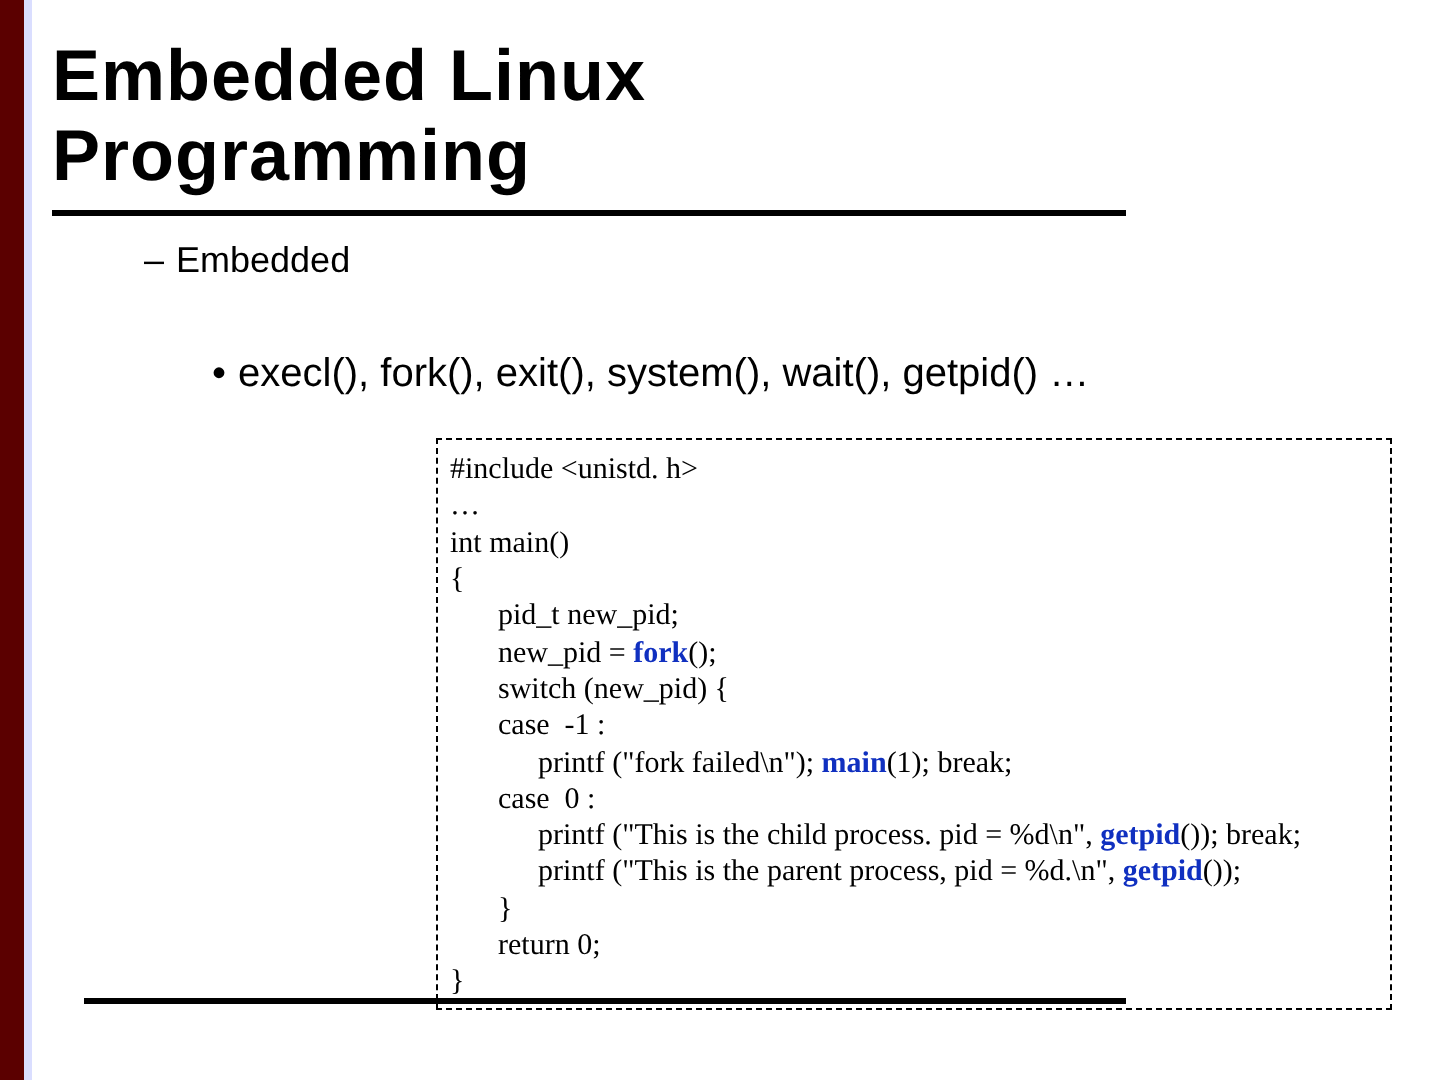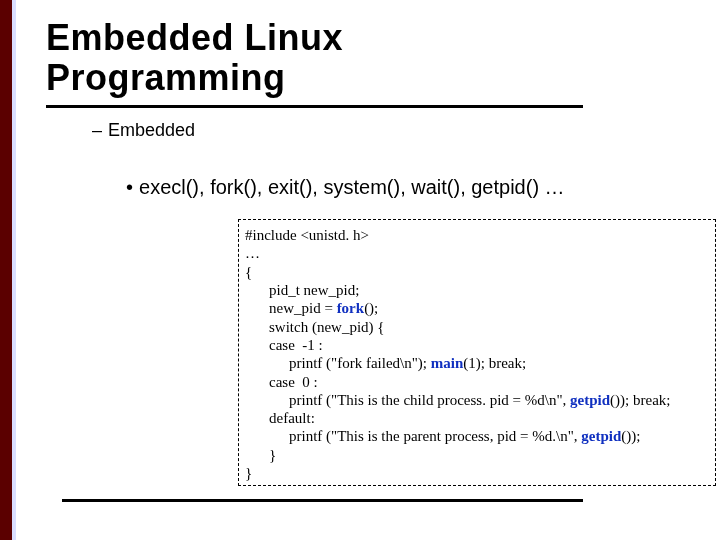--- a/index.html
+++ b/index.html
@@ -21,21 +21,21 @@
   .divider {
     position: absolute;
     left: 12px;
     top: 0;
     width: 4px;
     height: 540px;
     background: #DADEFF;
   }
   .content {
     position: absolute;
-    left: 32px;
+    left: 12px;
     top: 0;
     width: 569px;
     height: 540px;
     padding: 18px 18px 0 14px;
   }
   .title {
     font-size: 36px;
     font-weight: 700;
     color: #000;
     line-height: 1.1;
@@ -99,28 +99,29 @@
     <span class="dash">–</span><span>Embedded</span>
   </div>
 
   <div class="lvl2">
     <span class="dot">•</span><span>execl(), fork(), exit(), system(), wait(), getpid() …</span>
   </div>
 
   <div class="codebox">
     <div class="line">#include &lt;unistd. h&gt;</div>
     <div class="line">…</div>
+    <div class="line">int main()</div>
     <div class="line">{</div>
     <div class="line i1">pid_t new_pid;</div>
     <div class="line i1"><span>new_pid = </span><span class="kw">fork</span><span>();</span></div>
     <div class="line i1">switch (new_pid) {</div>
     <div class="line i1">case  -1 :</div>
     <div class="line i2"><span>printf ("fork failed\n"); </span><span class="kw">main</span><span>(1); break;</span></div>
     <div class="line i1">case  0 :</div>
     <div class="line i2"><span>printf ("This is the child process. pid = %d\n", </span><span class="kw">getpid</span><span>()); break;</span></div>
-    <div class="line i1">default:</div>
     <div class="line i2"><span>printf ("This is the parent process, pid = %d.\n", </span><span class="kw">getpid</span><span>());</span></div>
     <div class="line i1">}</div>
+    <div class="line i1">return 0;</div>
     <div class="line">}</div>
   </div>
 
   <hr class="hr-bottom">
 </div>
 
 </body></html>

